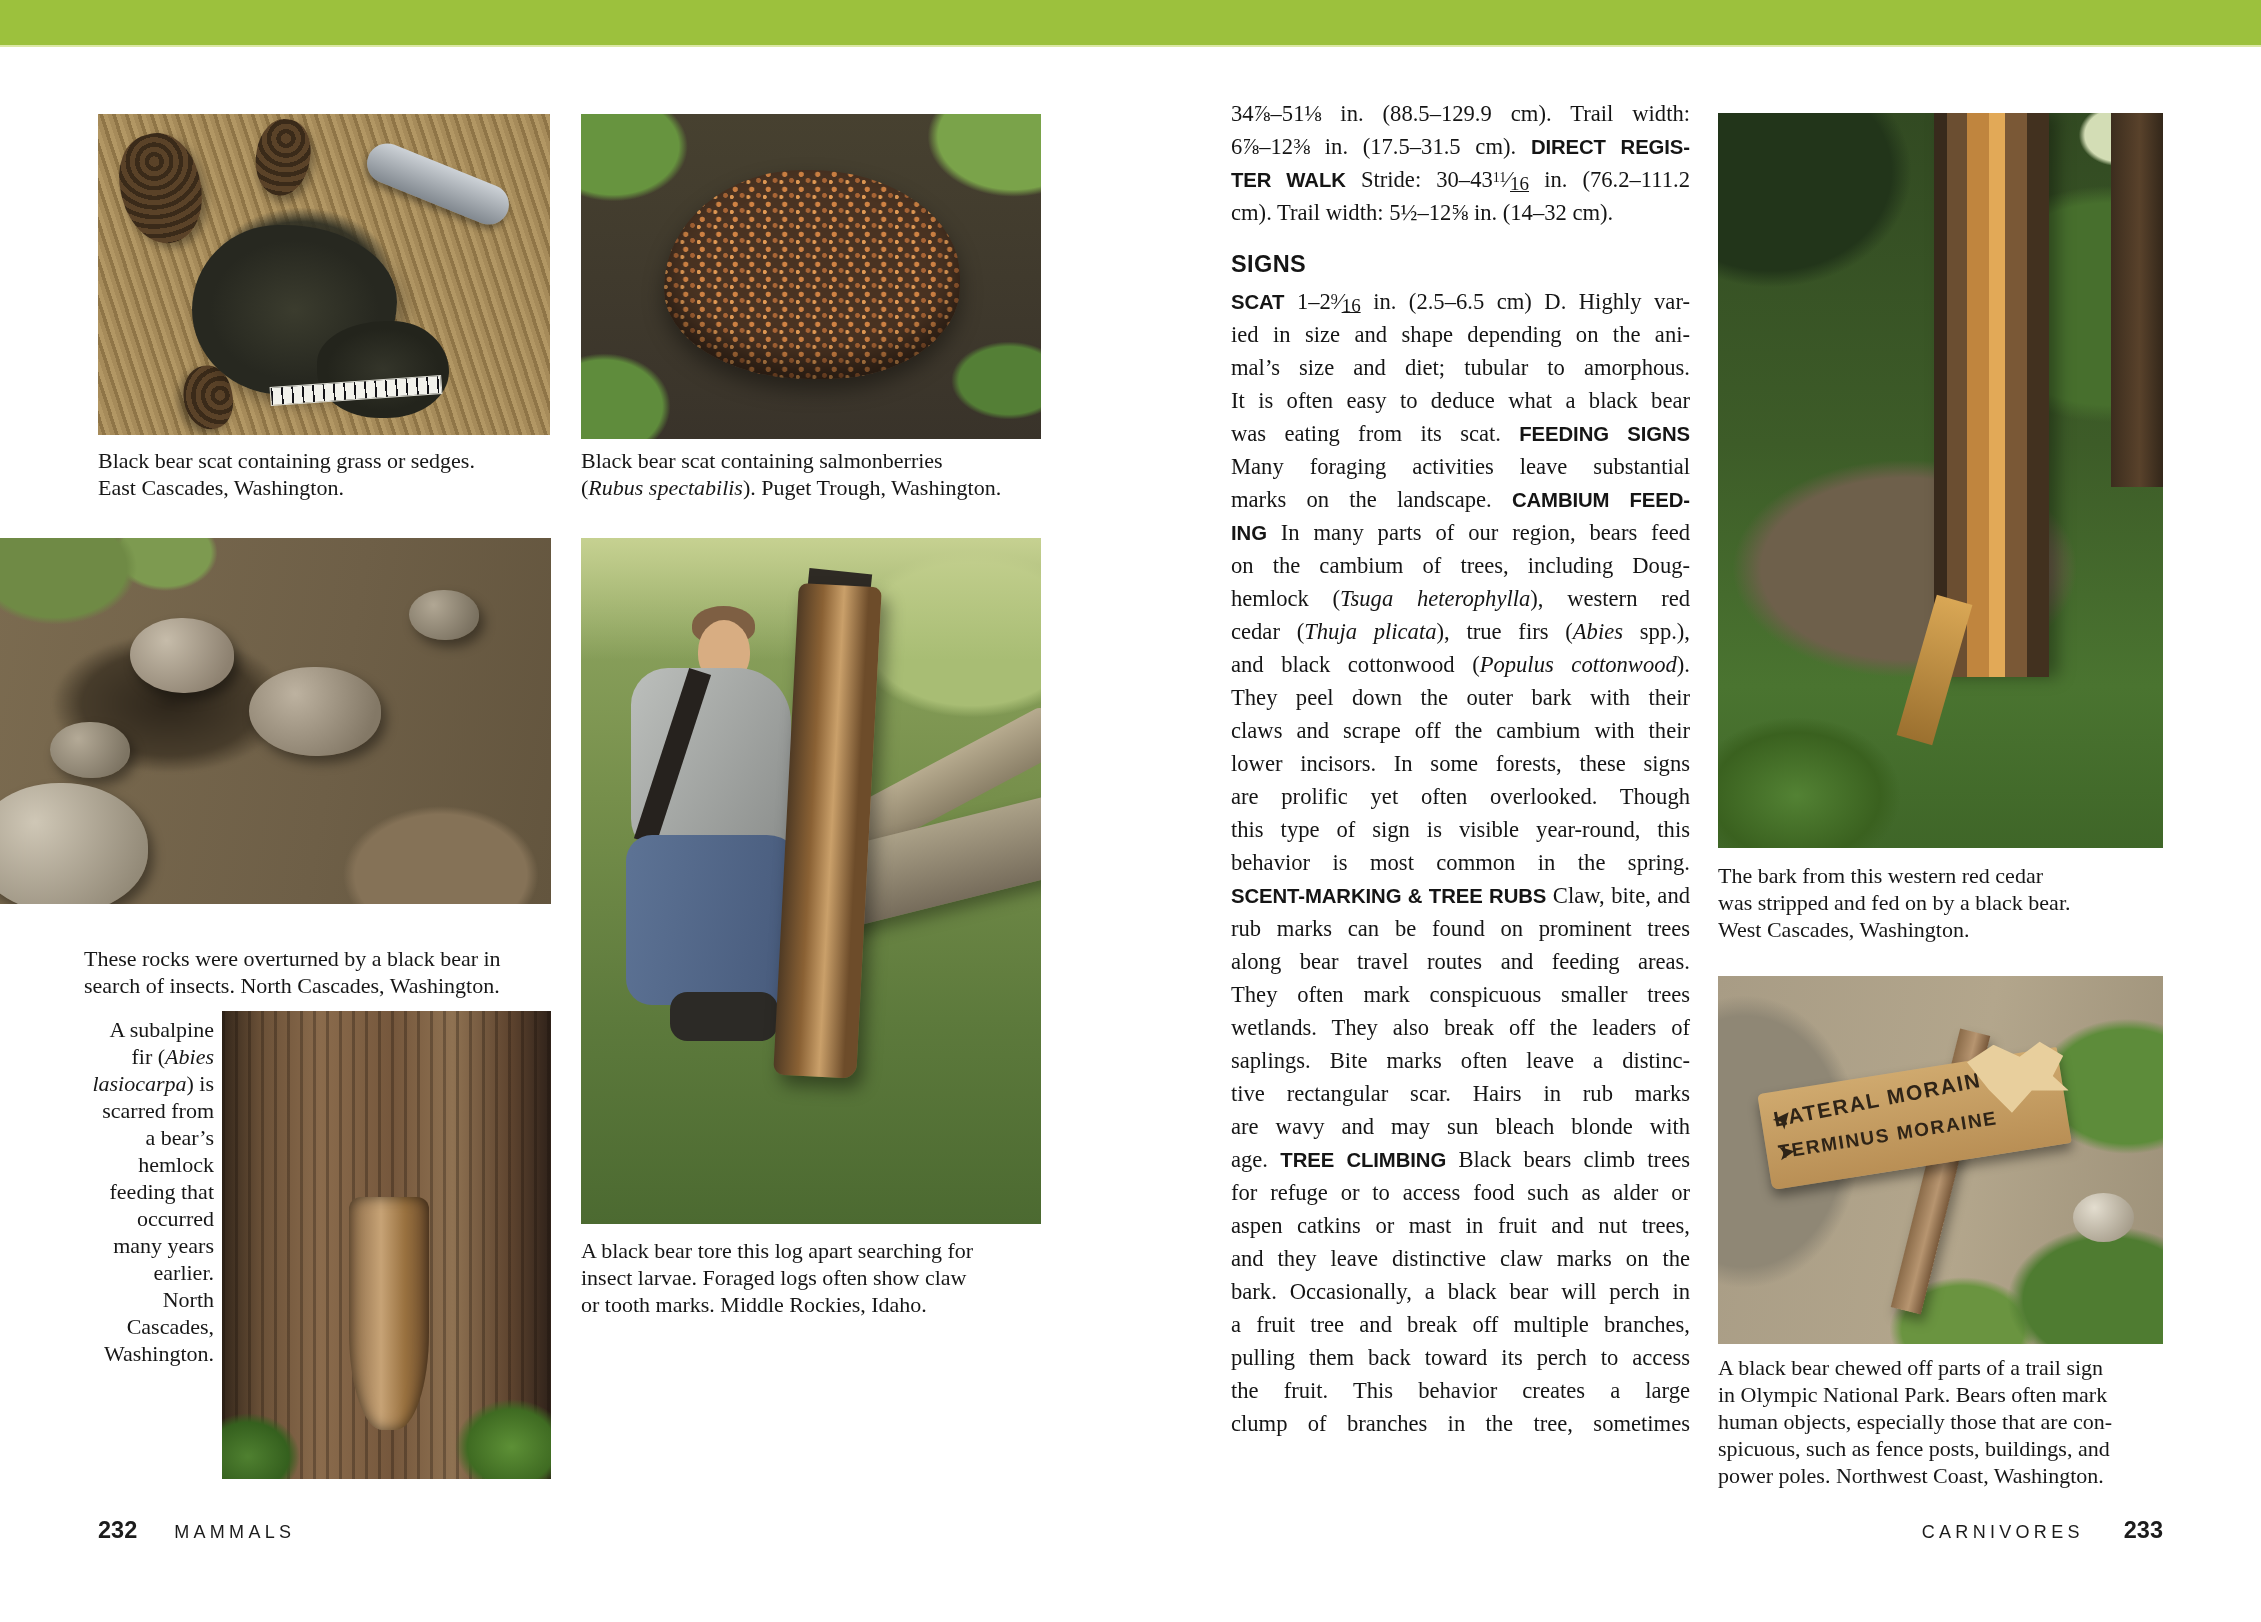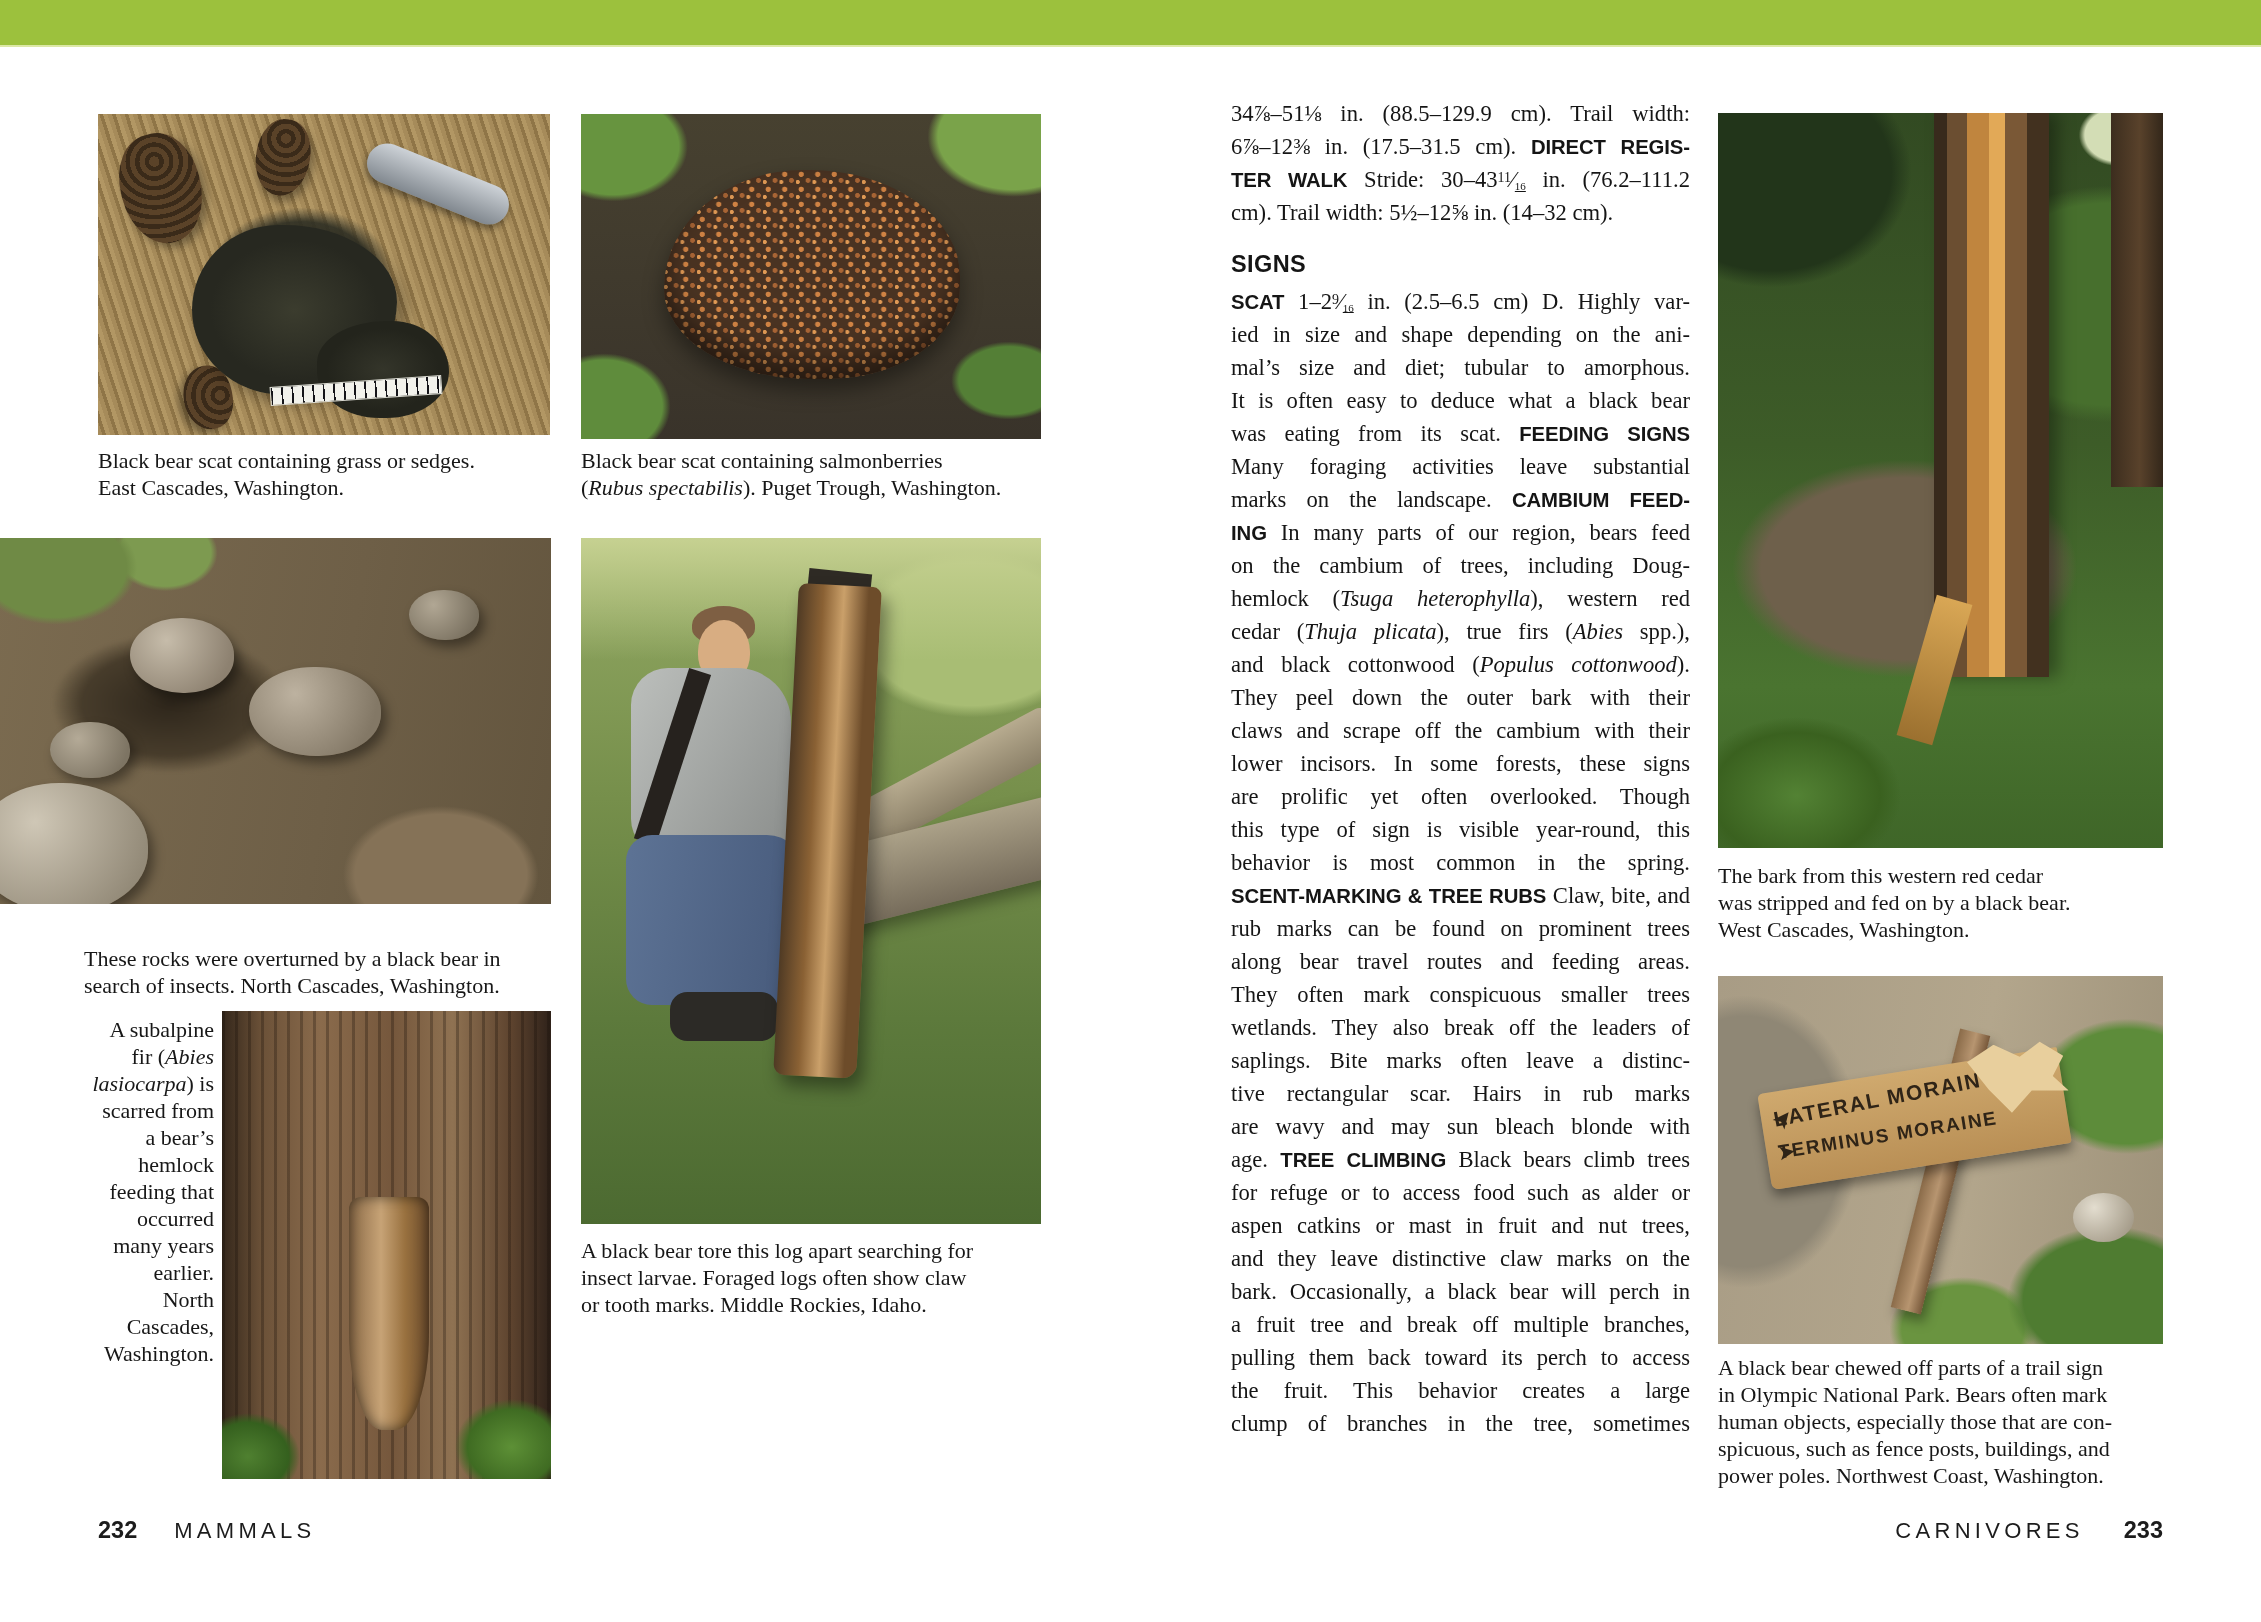--- a/index.html
+++ b/index.html
@@ -137,29 +137,29 @@
   .cap .tline{display:block;}
   .cap-right{text-align:right;}
   .seg-i{font-style:italic;}
   .seg-b{font-family:"Liberation Sans",sans-serif;font-weight:700;font-size:0.9em;letter-spacing:-0.1px;}
   
   .col{position:absolute;left:1231px;top:97px;width:459px;}
   .para{font-size:22.6px;line-height:33px;}
   .para .tline{display:block;text-align:justify;text-align-last:justify;height:33px;overflow:visible;}
   .para1 .tline:last-child{text-align-last:left;}
   .para sup{font-size:14px;line-height:0;vertical-align:5.2px;}
-  .para sub{font-size:11px;line-height:0;vertical-align:-2.6px;text-decoration:underline;}
+  .para sub{font-size:19px;line-height:0;vertical-align:-2.6px;text-decoration:underline;}
   .sighead{font-family:"Liberation Sans",sans-serif;font-weight:700;font-size:23.5px;line-height:33px;
            letter-spacing:0.4px;margin:19px 0 3.5px 0;}
   
   .footer{position:absolute;top:1517px;font-family:"Liberation Sans",sans-serif;color:#1c1c1c;}
   .f-left{left:98px;}
   .f-right{right:98px;text-align:right;}
   .pgnum{font-weight:700;font-size:23.5px;}
-  .section{font-size:22px;letter-spacing:4.3px;}
+  .section{font-size:18px;letter-spacing:4.3px;}
   .f-left .section{margin-left:37px;}
   .f-right .pgnum{margin-left:40px;}
 </style>
 </head>
 <body>
 
 <div class="spread">
 
   <div class="greenbar"></div>
 

